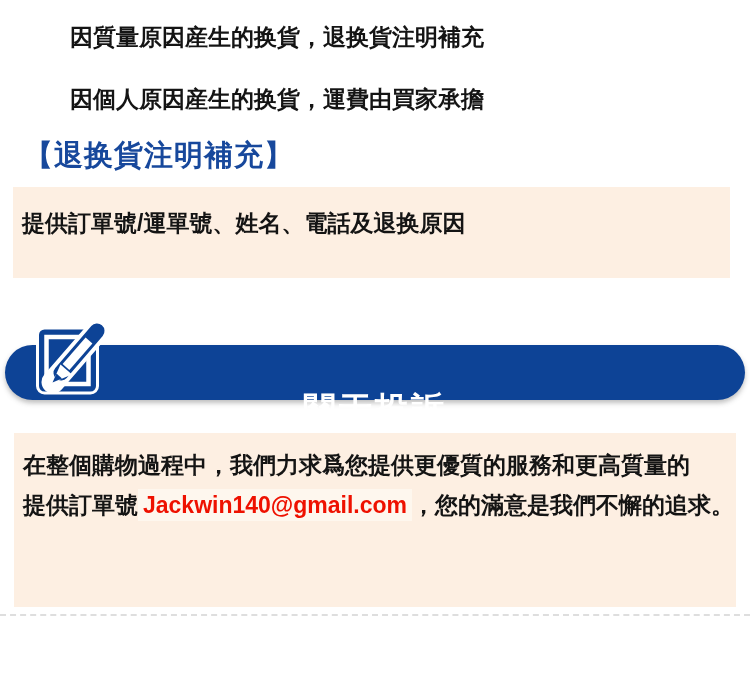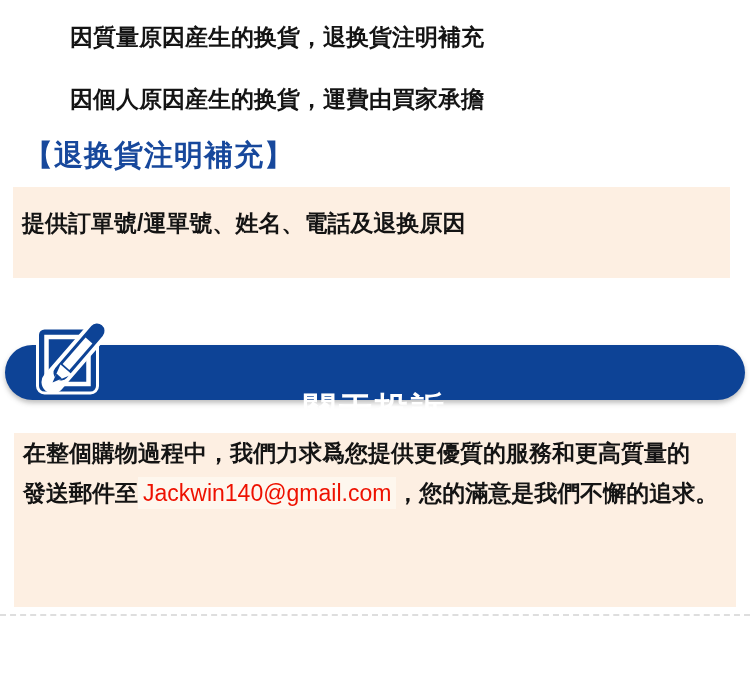--- a/index.html
+++ b/index.html
@@ -39,24 +39,24 @@
   }
   .banner-title {
     position: absolute; left: 0; right: 0; top: 0; height: 55px;
     line-height: 57px; text-align: center;
     font-size: 33px; font-weight: bold; color: #ffffff; letter-spacing: 3px; margin-top: 35px;
   }
   .banner-icon { position: absolute; left: 33px; top: 312px; width: 82px; height: 86px; }
   .banner-icon svg { display: block; width: 82px; height: 86px; }
 
   #box2 { left: 14px; top: 433px; width: 722px; height: 174px; }
-  #box2 .box-line:first-child { }
+  #box2 .box-line:first-child { padding-top: 12px; }
   .email {
     color: #ee1100; background: #fef7ee; padding: 3px 5px;
-    font-weight: normal;
+    font-weight: bold;
   }
 
   .divider {
     position: absolute; left: 0; top: 614px; width: 750px; height: 0;
     border-top: 2px dashed #dedede;
   }
 </style>
 </head>
 <body>
 
@@ -83,18 +83,18 @@
       <line x1="20" y1="70" x2="66" y2="17" stroke="#ffffff" stroke-width="23" stroke-linecap="round"></line>
       <line x1="28" y1="61" x2="64" y2="19" stroke="#0d4396" stroke-width="15" stroke-linecap="round"></line>
       <line x1="33" y1="55" x2="56" y2="28.5" stroke="#ffffff" stroke-width="9"></line>
       <polygon points="19.5,70.5 27.5,52.5 39,62.5" fill="#ffffff"></polygon>
       <polygon points="19.5,70.5 23.5,61.5 29,66.5" fill="#0d4396"></polygon>
     </svg>
   </div>
 
   <div class="notice-box" id="box2">
     <p class="box-line">在整個購物過程中，我們力求爲您提供更優質的服務和更高質量的</p>
-    <p class="box-line"><span>發送郵件至</span><span class="email">Jackwin140@gmail.com</span><span>，您的滿意是我們不懈的追求。</span></p>
+    <p class="box-line"><span>提供訂單號</span><span class="email">Jackwin140@gmail.com</span><span>，您的滿意是我們不懈的追求。</span></p>
   </div>
 
   <div class="divider"></div>
 
 </div>
 
 </body></html>

